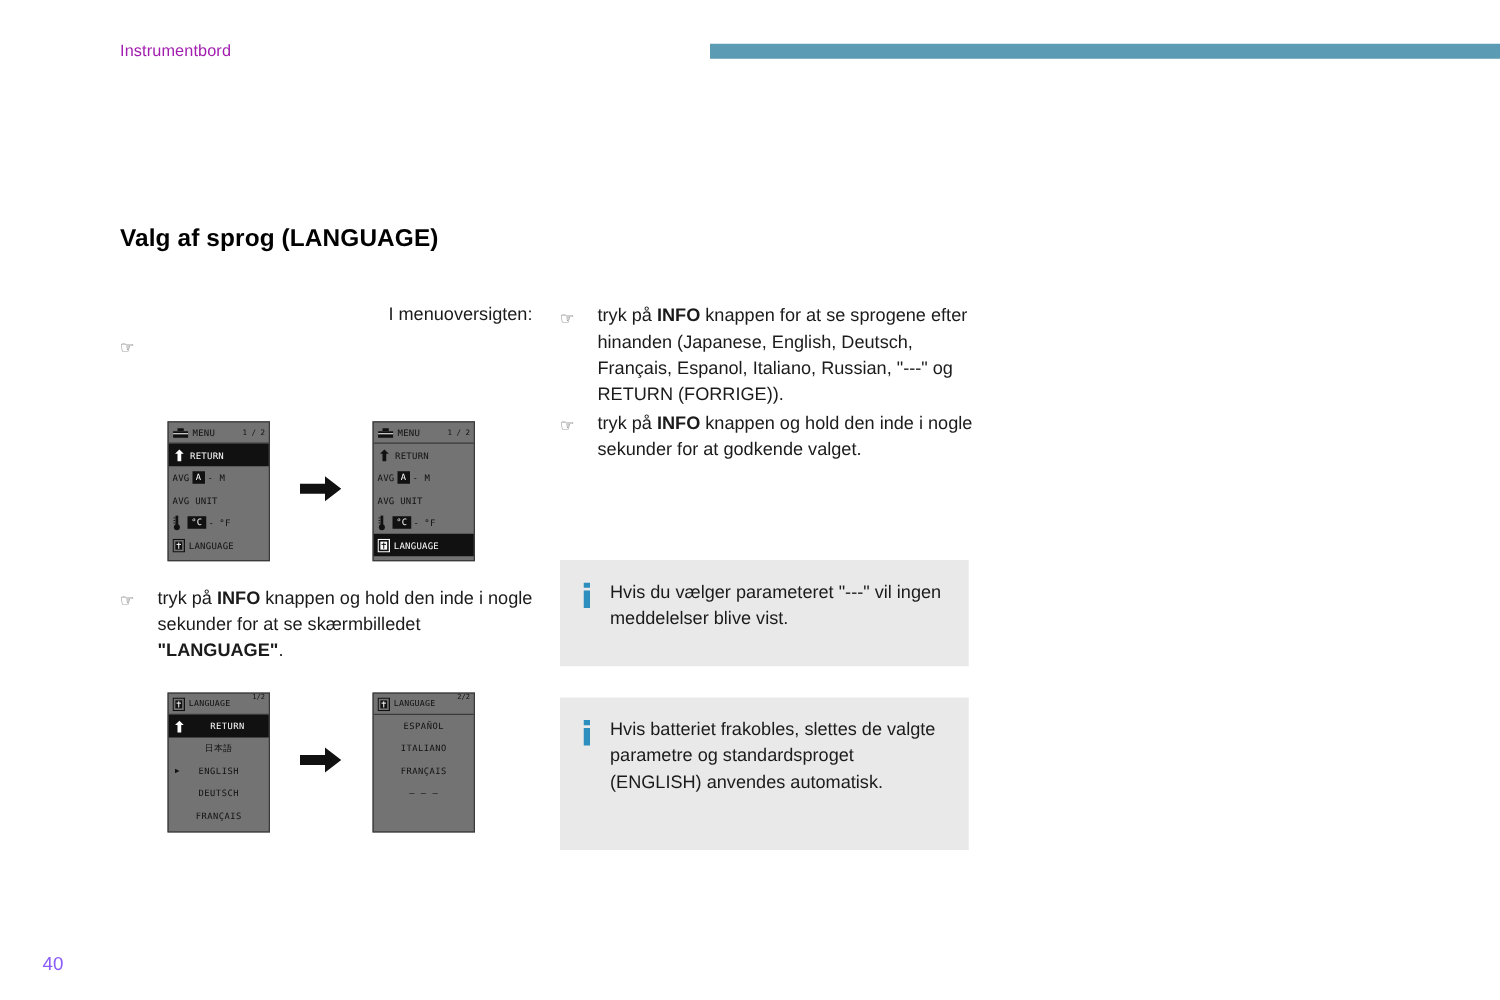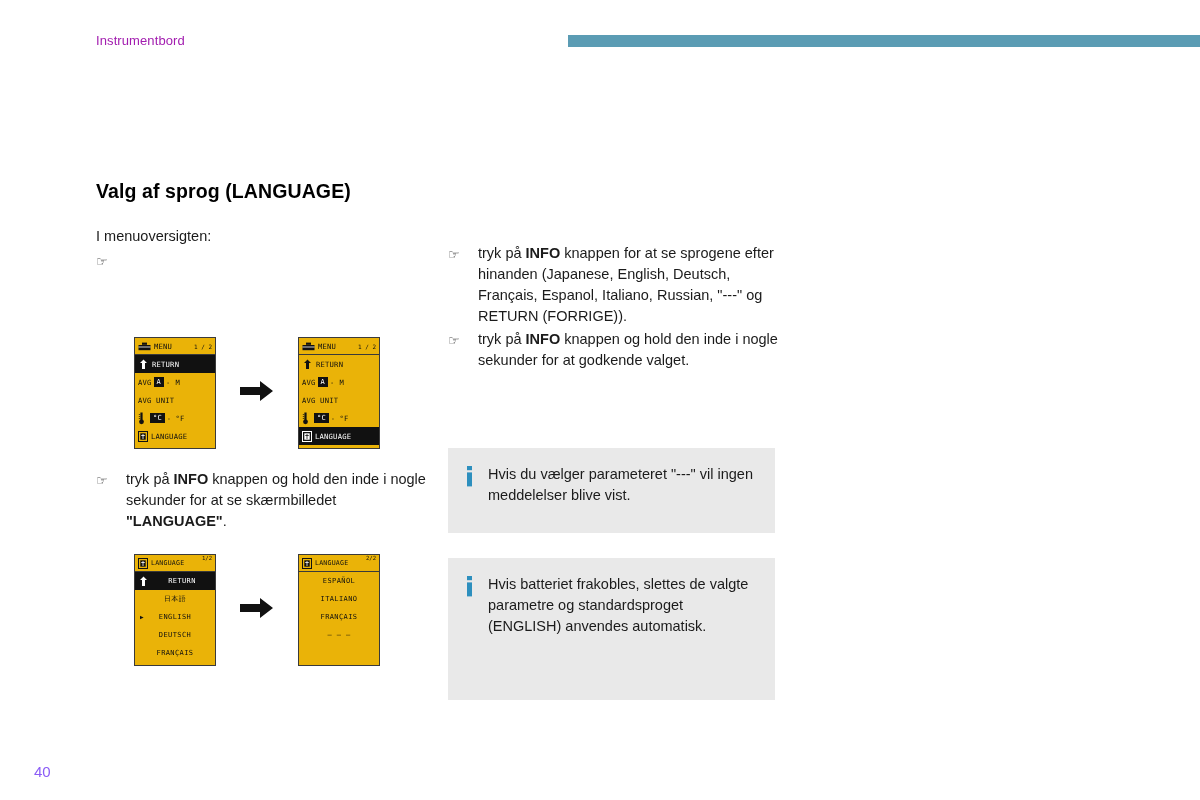--- a/index.html
+++ b/index.html
@@ -37,21 +37,21 @@
     position: absolute;
     left: 96px; top: 180px;
     font-size: 19.5px;
     font-weight: bold;
     color: #000000;
     letter-spacing: 0.1px;
     white-space: nowrap;
   }
 
   
-  .col-left  { position: absolute; left: 96px;  top: 226px; width: 330px; }
+  .col-left  { position: absolute; left: 96px;  top: 242px; width: 330px; text-align: right; }
   .col-right { position: absolute; left: 448px; top: 243px; width: 340px; }
 
   .lead-line {
     font-size: 14.5px;
     color: #1b1b1b;
     line-height: 21px;
     margin-bottom: 3px;
   }
 
   
@@ -83,21 +83,21 @@
   .figrow-1 { left: 134px; top: 337px; }
   .figrow-2 { left: 134px; top: 554px; }
 
   .arrow-gap { width: 82px; display: flex; justify-content: center; align-items: center; }
   .arrow-icon { display: block; }
 
   
   .lcd {
     width: 82px;
     border: 1.5px solid #3a3a3a;
-    background: #eab308;
+    background: #737373;
     padding: 0;
     font-family: "DejaVu Sans Mono", monospace;
     position: relative;
   }
   .lcd.tall { height: 112px; }
 
   .lcd-row {
     display: flex;
     align-items: center;
     height: 18px;
@@ -147,21 +147,21 @@
   .note {
     position: absolute;
     left: 448px;
     width: 327px;
     background: #e9e9e9;
     padding: 16px 18px 18px 18px;
     display: flex;
     align-items: flex-start;
   }
   .note-1 { top: 448px; height: 85px; }
-  .note-2 { top: 558px; height: 142px; }
+  .note-2 { top: 558px; height: 122px; }
   .note-ico {
     flex: 0 0 auto;
     width: 22px;
     padding-top: 2px;
   }
   .note-text {
     font-size: 14.5px;
     line-height: 21px;
     color: #1b1b1b;
   }

